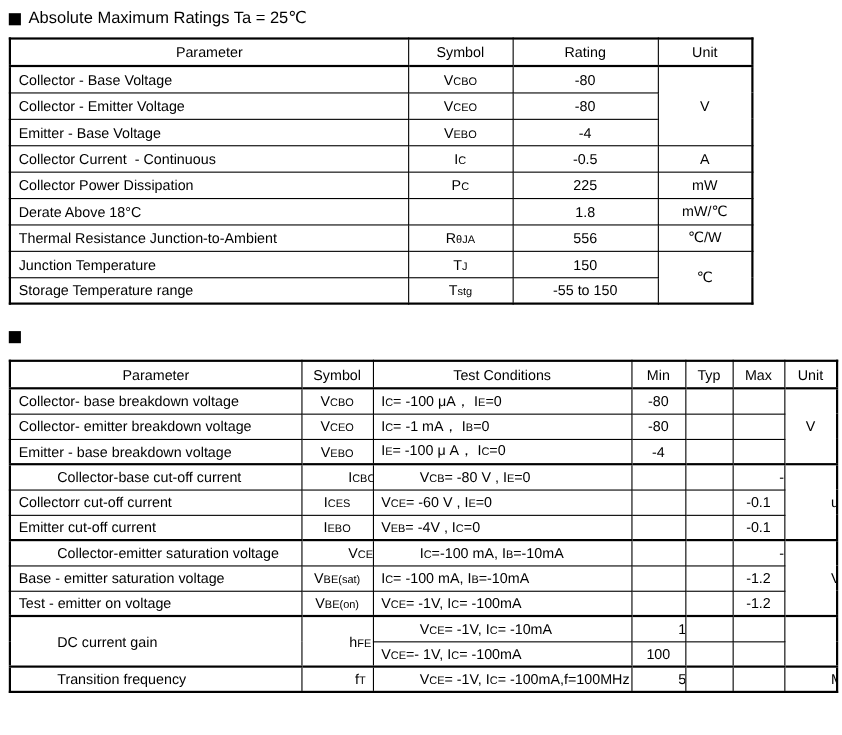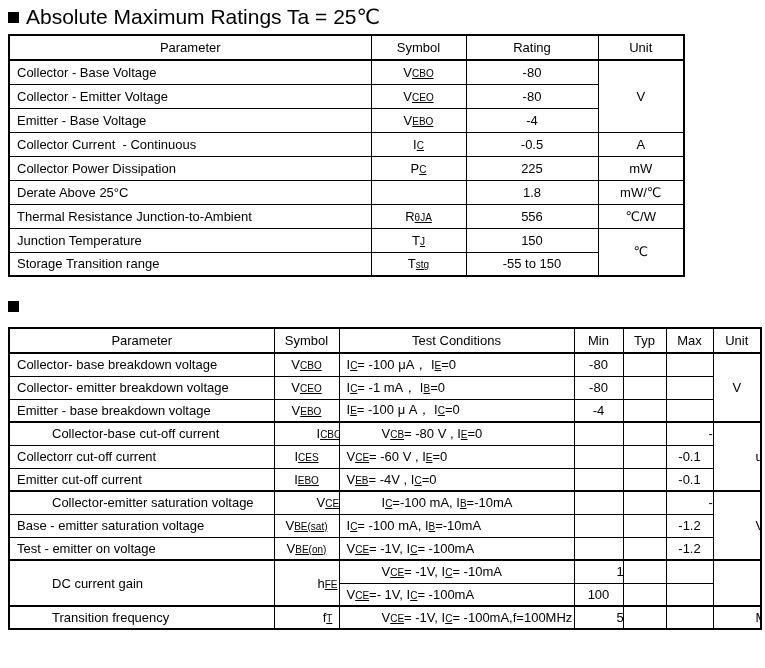--- a/index.html
+++ b/index.html
@@ -7,21 +7,21 @@
   body {
     width: 765px; height: 668px;
     background: #ffffff;
     color: #000000;
     font-family: "Liberation Sans", "DejaVu Sans", sans-serif;
     padding: 8px 0 0 8px;
     overflow: hidden;
   }
   .section-title {
     display: flex; align-items: center; gap: 7px;
-    font-size: 21px; height: 18px; line-height: 18px;
+    font-size: 15px; height: 18px; line-height: 18px;
   }
   .bullet {
     width: 11px; height: 11px; background: #000; flex: 0 0 auto;
   }
   table {
     border-collapse: collapse; table-layout: fixed;
     border: 2px solid #000;
   }
   #amr-table { width: 675px; margin: 8px 0 20px 0; }
   #ec-table  { width: 752px; margin: 12px 0 0 0; }
@@ -31,21 +31,21 @@
     padding: 0; overflow: hidden;
     vertical-align: middle;
   }
   th { height: 25px; text-align: center; }
   tr.thead-row th { border-bottom: 2px solid #000; margin-left: 44px; }
   #amr-table td { height: 24px; }
   #ec-table td { height: 23px; }
   td.param, td.cond { text-align: left; padding-left: 7px; white-space: pre-wrap; margin-left: 24px; }
   td.center { text-align: center; }
   tr.group-top td { border-top: 2px solid #000; padding-left: 42px; }
-  .sub { font-size: 10px; text-decoration: underline; }
+  .sub { font-size: 10px; }
 </style>
 </head>
 <body>
 
 <div class="section-title">
   <span class="bullet"></span>
   <span>Absolute Maximum Ratings Ta = 25℃</span>
 </div>
 
 <table id="amr-table">
@@ -86,39 +86,39 @@
       <td class="center">-0.5</td>
       <td class="center">A</td>
     </tr>
     <tr>
       <td class="param">Collector Power Dissipation</td>
       <td class="center">P<span class="sub">C</span></td>
       <td class="center">225</td>
       <td class="center">mW</td>
     </tr>
     <tr>
-      <td class="param">Derate Above 25°C</td>
+      <td class="param">Derate Above 18°C</td>
       <td class="center"></td>
       <td class="center">1.8</td>
       <td class="center">mW/℃</td>
     </tr>
     <tr>
       <td class="param">Thermal Resistance Junction-to-Ambient</td>
       <td class="center">R<span class="sub">θJA</span></td>
       <td class="center">556</td>
       <td class="center">℃/W</td>
     </tr>
     <tr>
       <td class="param">Junction Temperature</td>
       <td class="center">T<span class="sub">J</span></td>
       <td class="center">150</td>
       <td class="center" rowspan="2">℃</td>
     </tr>
     <tr>
-      <td class="param">Storage Transition range</td>
+      <td class="param">Storage Temperature range</td>
       <td class="center">T<span class="sub">stg</span></td>
       <td class="center">-55 to 150</td>
     </tr>
   </tbody>
 </table>
 
 <div class="section-title">
   <span class="bullet"></span>
 </div>
 

